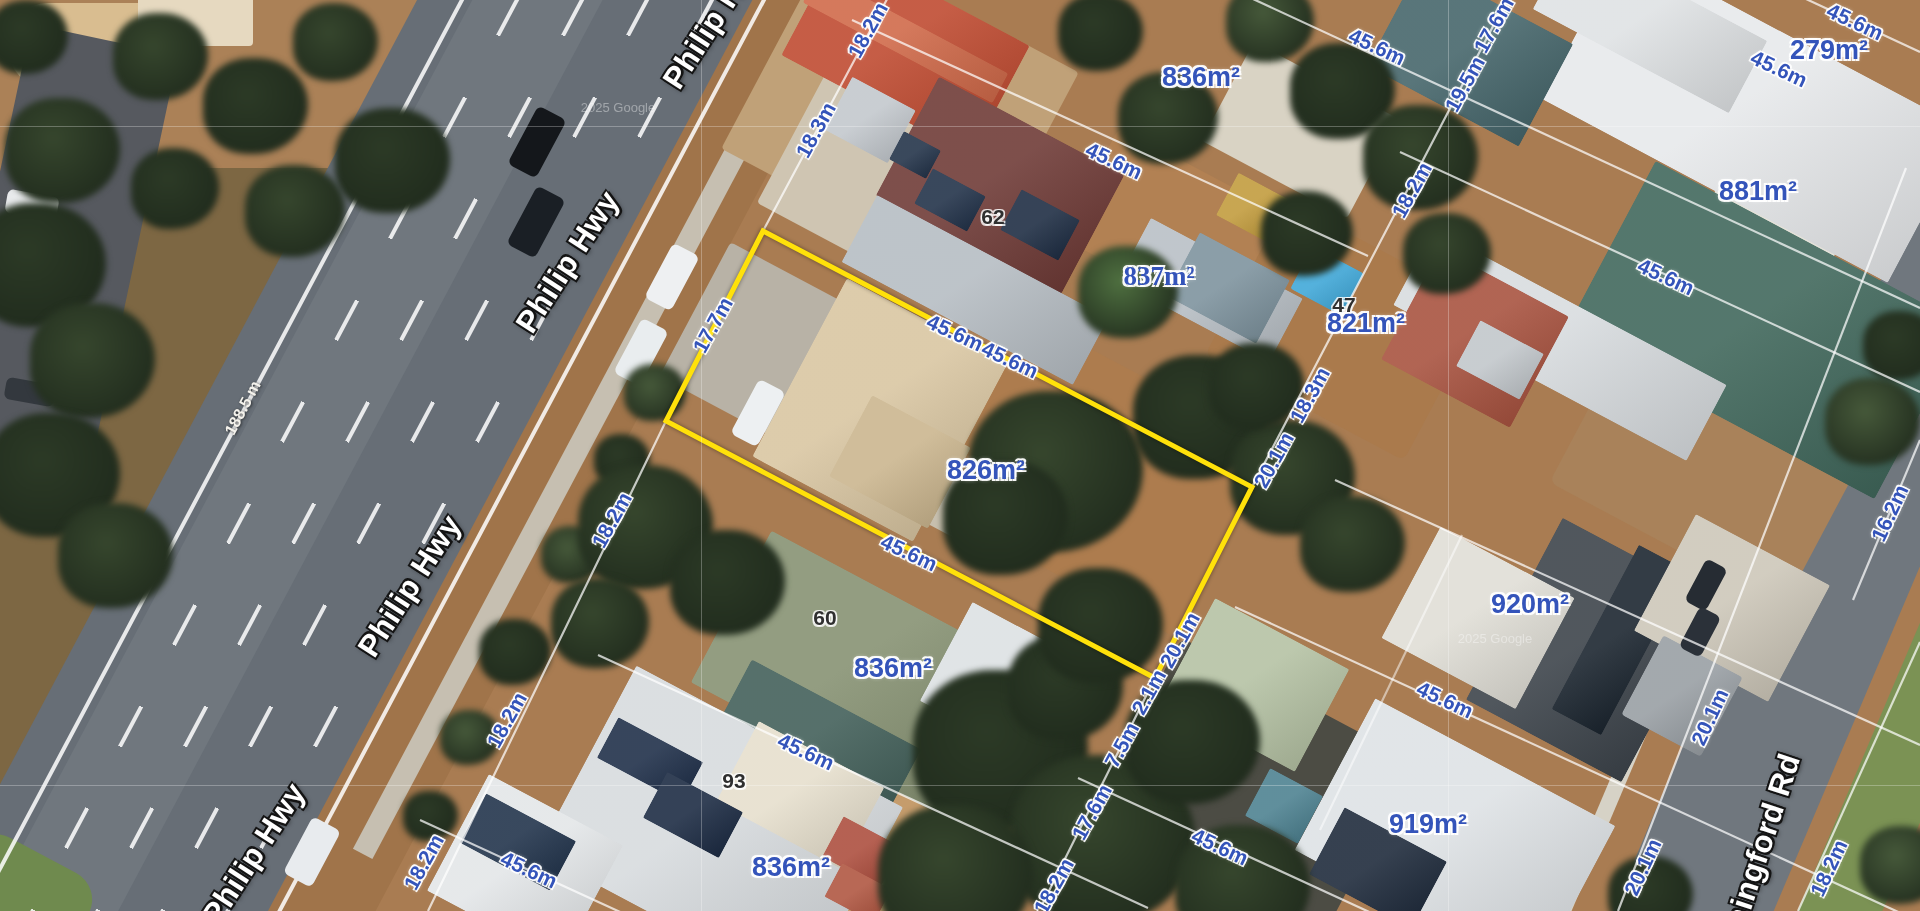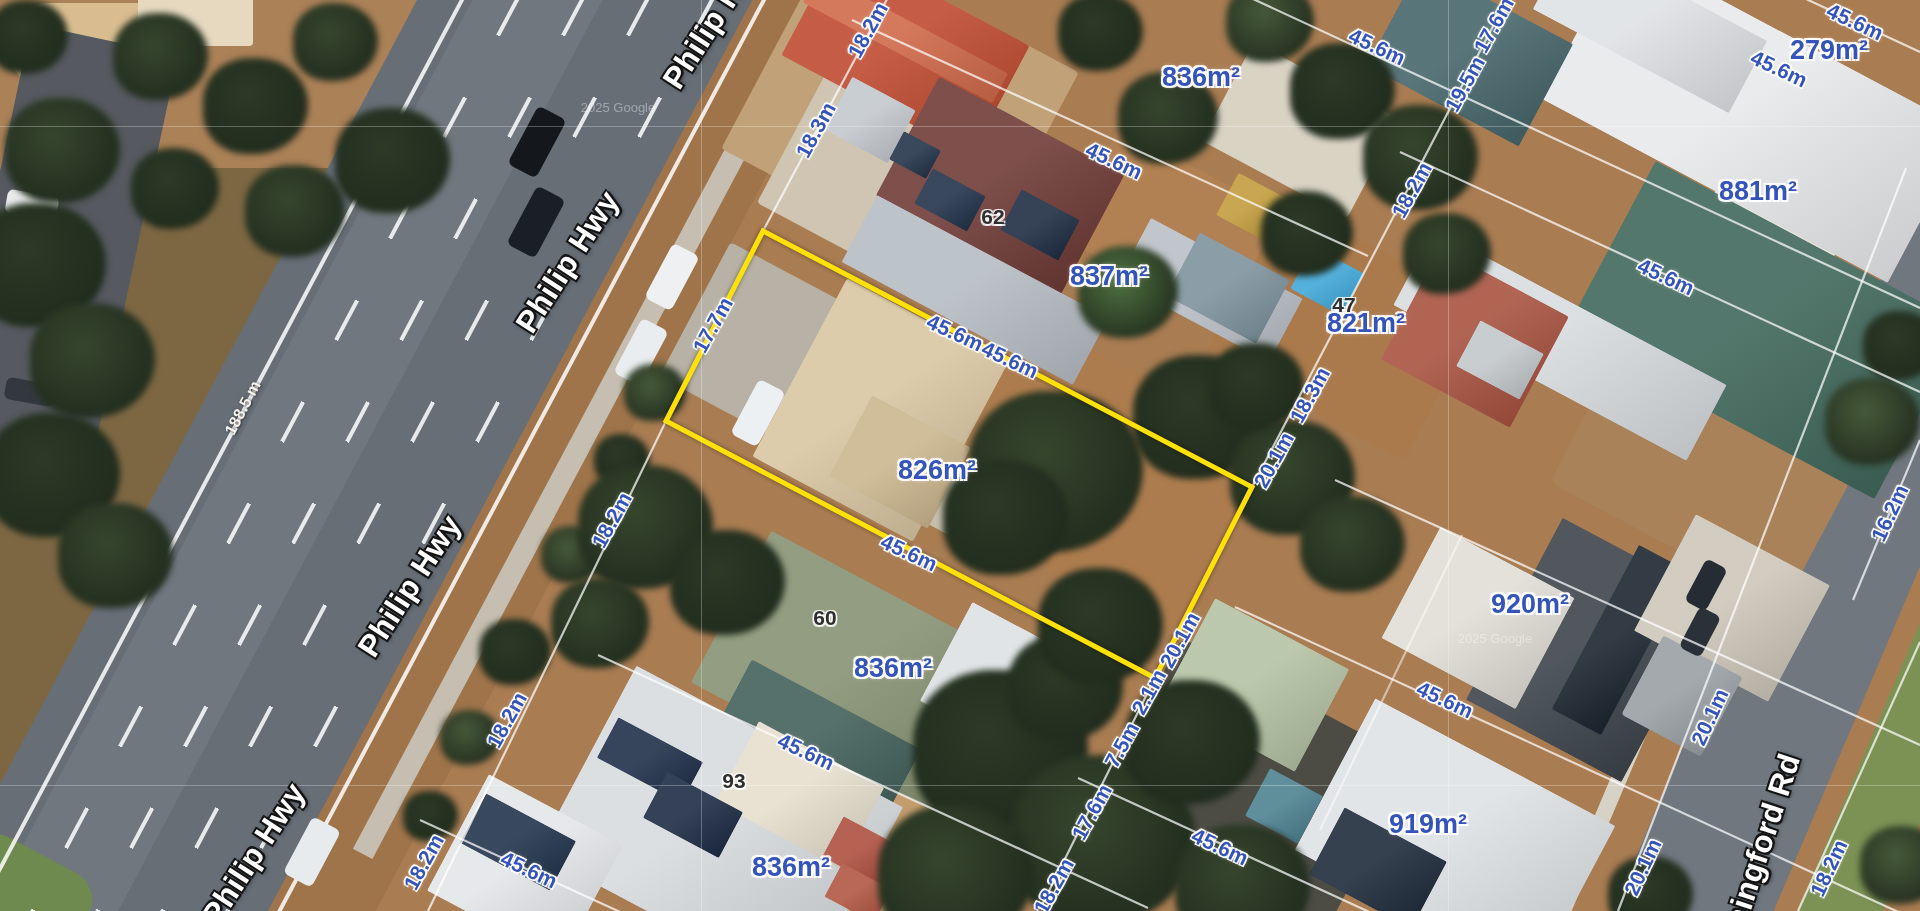--- a/index.html
+++ b/index.html
@@ -96,23 +96,23 @@
       <span class="lbl dim" style="left: 1122px; top: 745px; --r: -61deg;">7.5m</span>
       <span class="lbl dim" style="left: 1092px; top: 812px; --r: -61deg;">17.6m</span>
       <span class="lbl dim" style="left: 1054px; top: 886px; --r: -61deg;">18.2m</span>
       <span class="lbl dim" style="left: 1890px; top: 513px; --r: -65deg;">16.2m</span>
       <span class="lbl dim" style="left: 1710px; top: 717px; --r: -65deg;">20.1m</span>
       <span class="lbl dim" style="left: 1643px; top: 867px; --r: -65deg;">20.1m</span>
       <span class="lbl dim" style="left: 1829px; top: 868px; --r: -65deg;">18.2m</span>
       <span class="lbl area" style="left: 1201px; top: 77px; --r: 0deg;">836m²</span>
       <span class="lbl area" style="left: 1829px; top: 50px; --r: 0deg;">279m²</span>
       <span class="lbl area" style="left: 1758px; top: 191px; --r: 0deg;">881m²</span>
-      <span class="lbl area" style="left: 1109px; top: 276px; --r: 0deg;">837m²</span>
+      <span class="lbl area" style="left: 1159px; top: 276px; font-family: Liberation Serif, serif; --r: 0deg;">837m²</span>
       <span class="lbl area" style="left: 1366px; top: 323px; --r: 0deg;">821m²</span>
-      <span class="lbl area" style="left: 937px; top: 470px; --r: 0deg;">826m²</span>
+      <span class="lbl area" style="left: 986px; top: 470px; --r: 0deg;">826m²</span>
       <span class="lbl area" style="left: 1530px; top: 604px; --r: 0deg;">920m²</span>
       <span class="lbl area" style="left: 893px; top: 668px; --r: 0deg;">836m²</span>
       <span class="lbl area" style="left: 1428px; top: 824px; --r: 0deg;">919m²</span>
       <span class="lbl area" style="left: 791px; top: 867px; --r: 0deg;">836m²</span>
       <span class="lbl house" style="left: 993px; top: 217px; --r: 0deg;">62</span>
       <span class="lbl house" style="left: 825px; top: 618px; --r: 0deg;">60</span>
       <span class="lbl house" style="left: 734px; top: 781px; --r: 0deg;">93</span>
       <span class="lbl house" style="left: 1344px; top: 305px; --r: 0deg;">47</span>
       <span class="lbl scalelbl" style="left: 243px; top: 408px; --r: -62deg;">188.5 m</span>
       <span class="lbl wm" style="left: 618px; top: 107px; --r: 0deg;">2025 Google</span>

